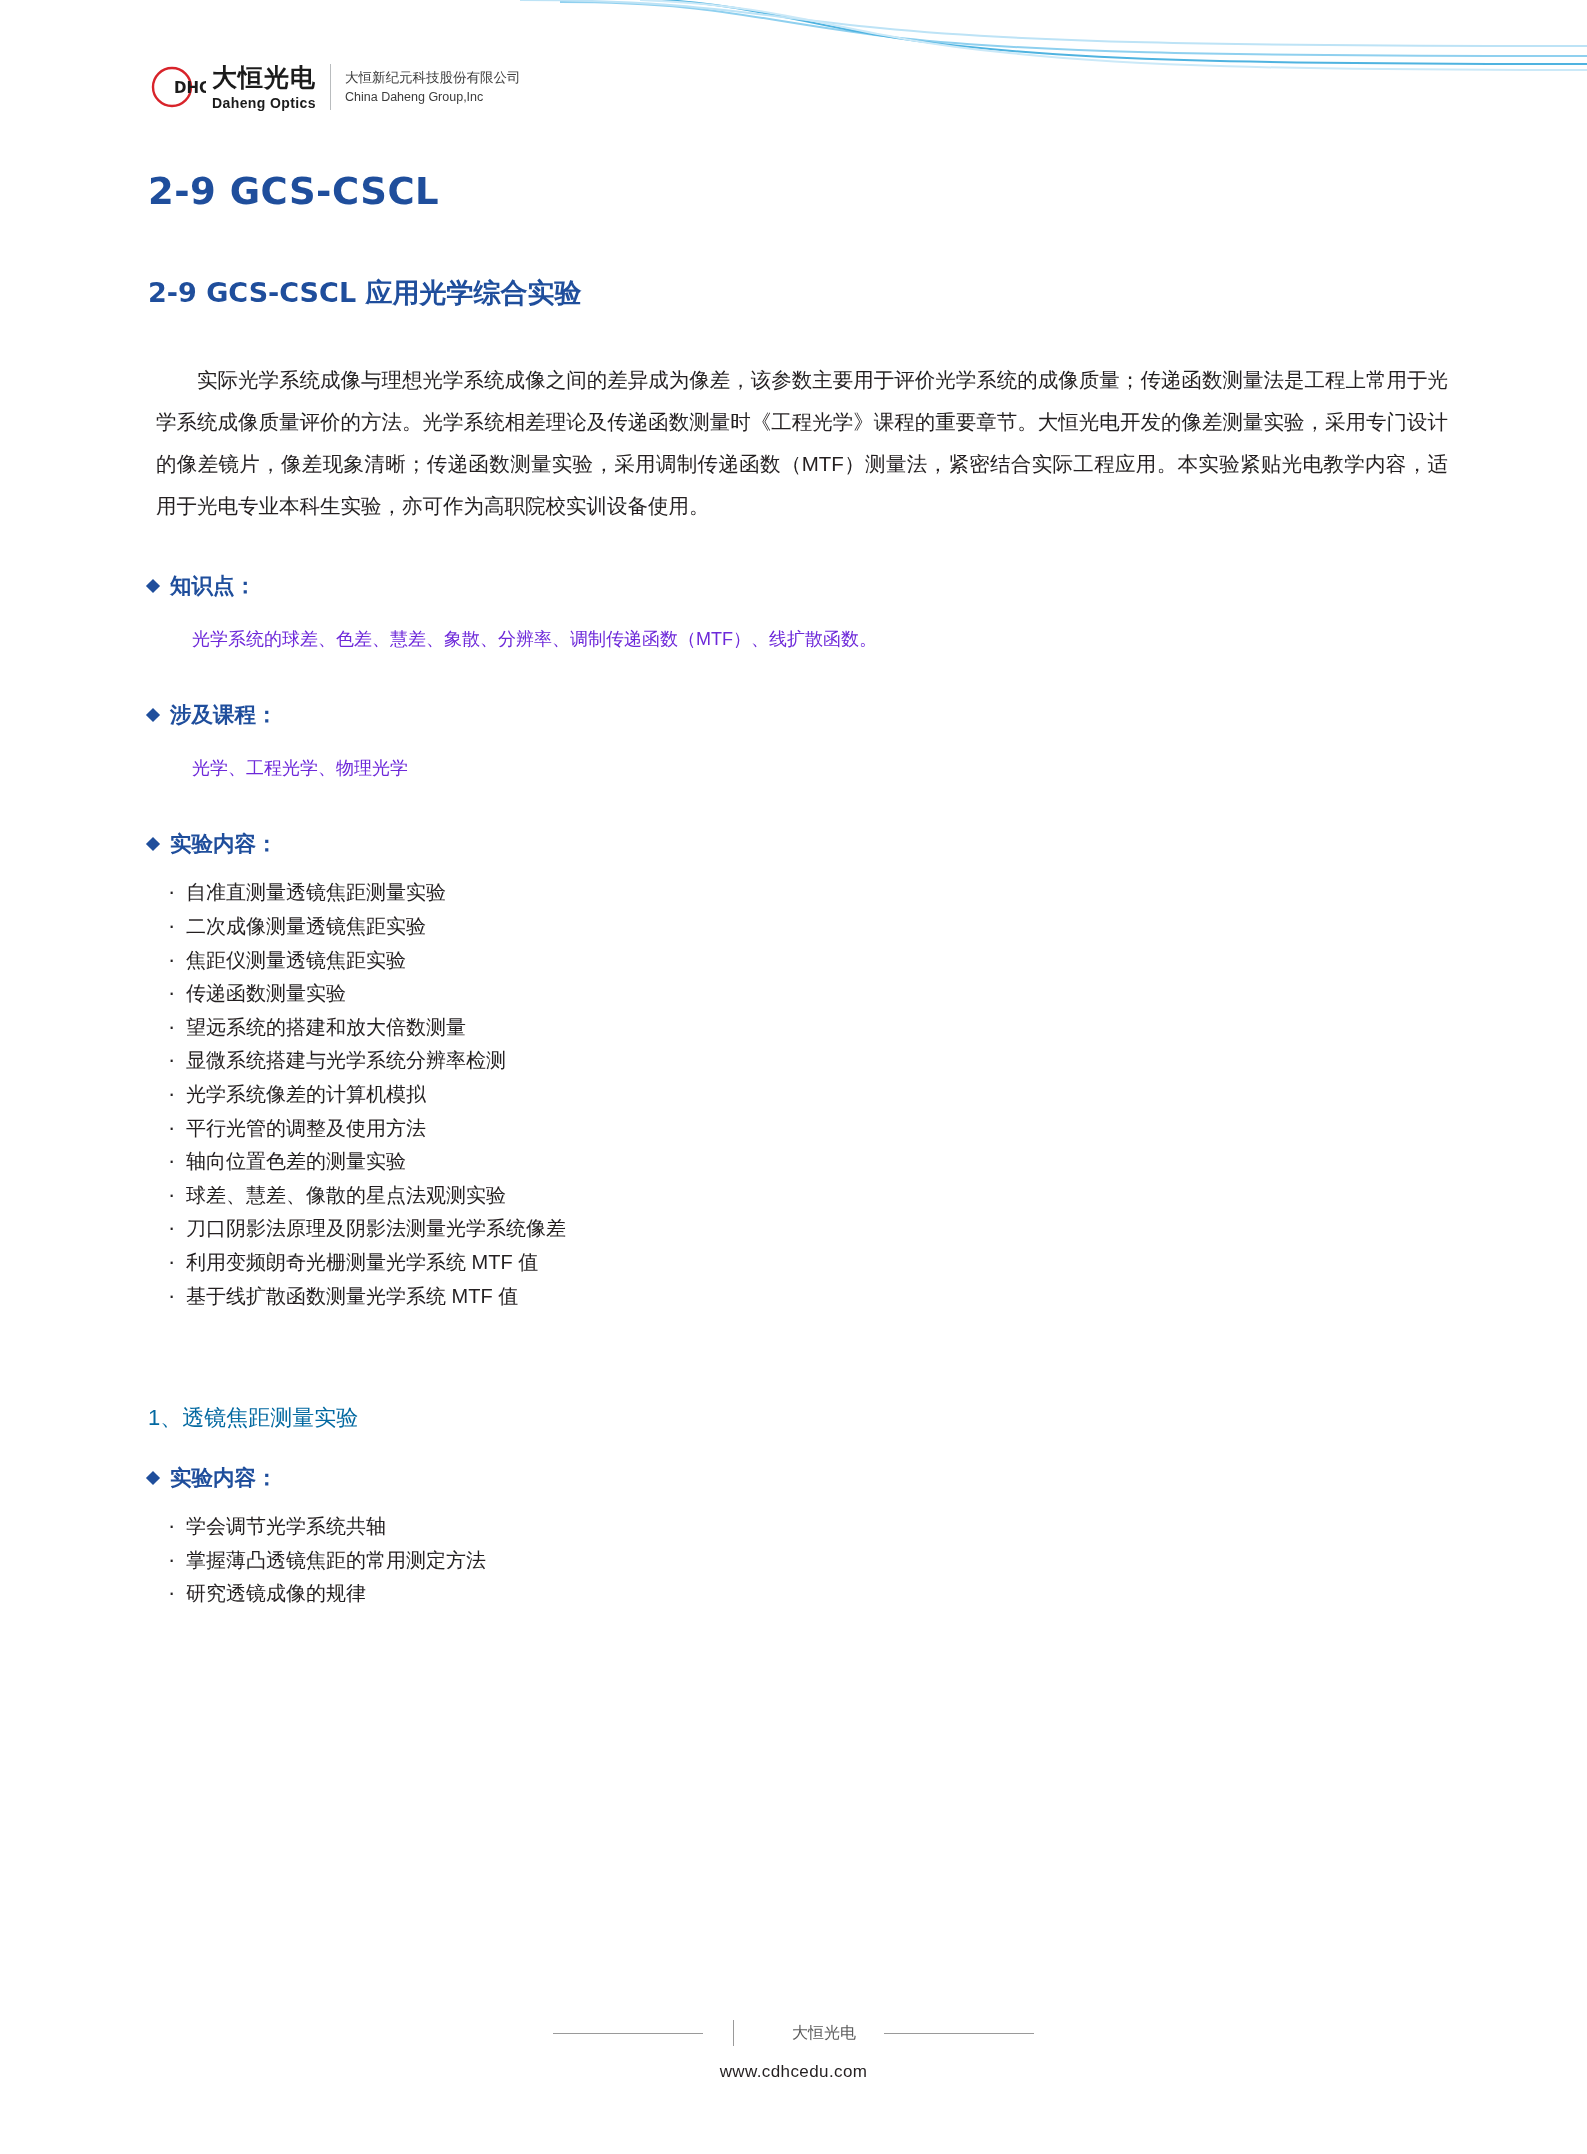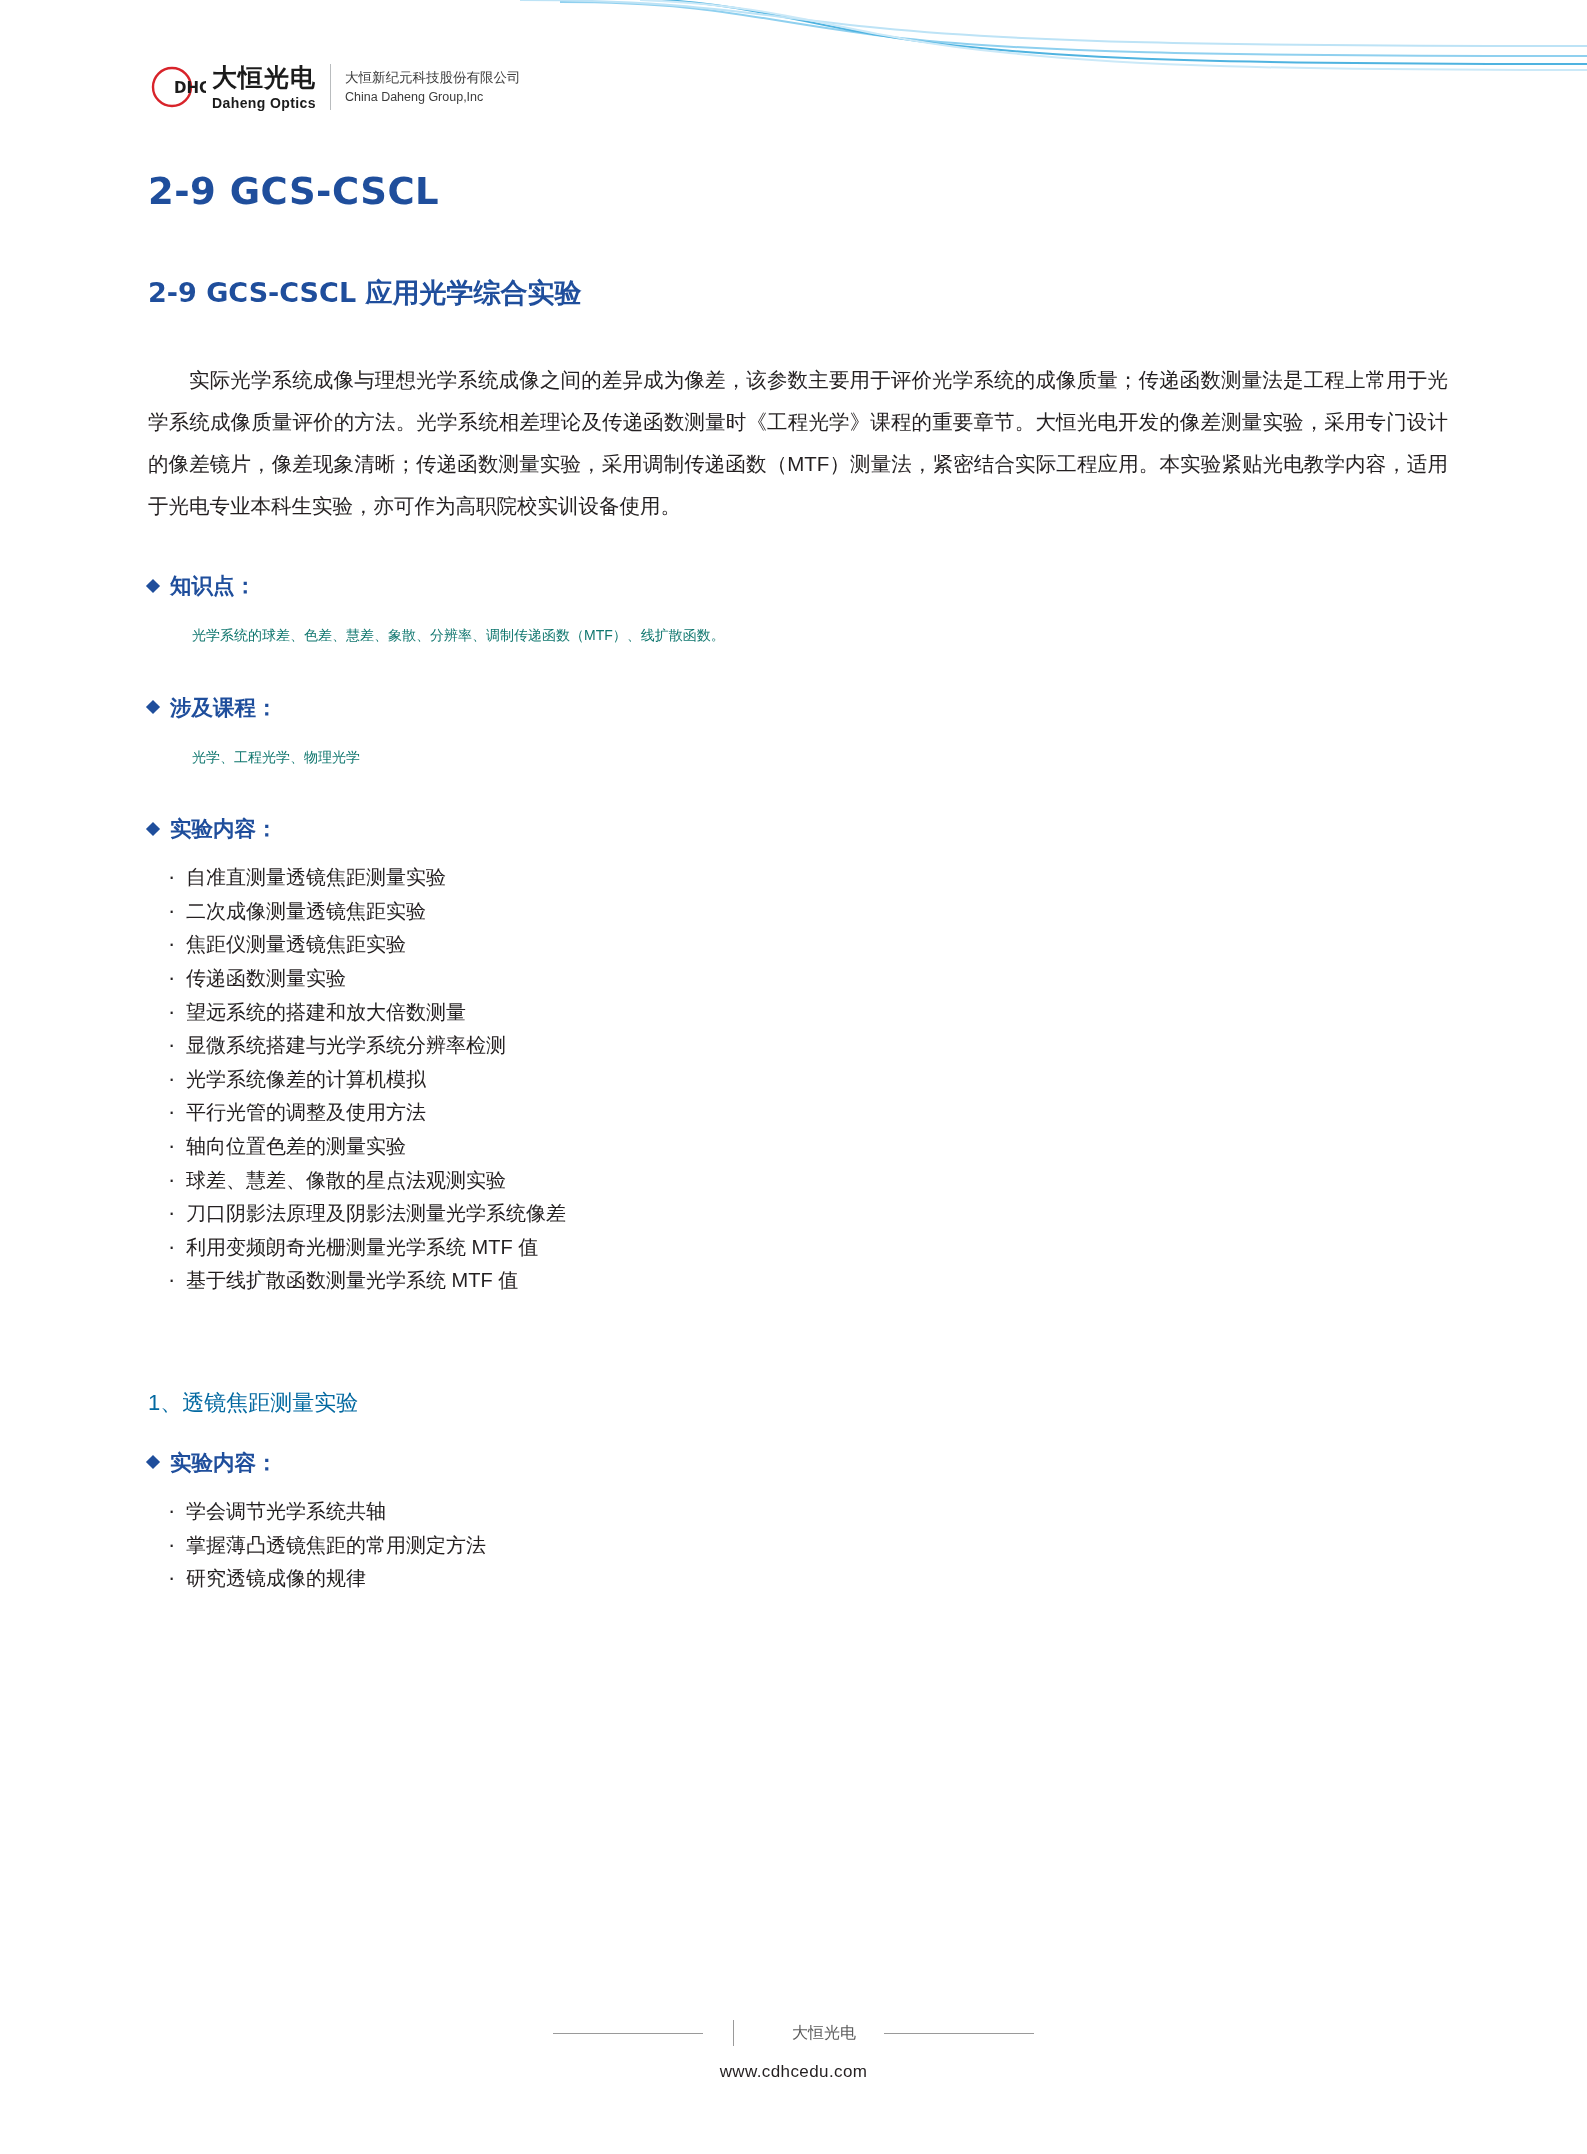--- a/index.html
+++ b/index.html
@@ -101,21 +101,21 @@
 
   h2.doc-subtitle {
     margin: 62px 0 0 0;
     font-size: 27px;
     font-weight: bold;
     color: #1f4e9c;
     font-family: "DejaVu Sans", sans-serif;
   }
 
   p.intro {
-    margin: 48px 0 0 0;
+    margin: 48px 0 0 8px;
     font-size: 20.5px;
     line-height: 2.05;
     text-align: justify;
     text-indent: 41px;
     color: #231f20;
   }
 
   .section-head {
     margin-top: 44px;
     display: flex;
@@ -130,23 +130,23 @@
     height: 10px;
     background: #1f4e9c;
     transform: rotate(45deg);
     margin-right: 12px;
     flex: 0 0 auto;
   }
 
   .section-body {
     margin-top: 22px;
     padding-left: 44px;
-    font-size: 14px;
+    font-size: 18px;
     line-height: 1.9;
-    color: #0f766e;
+    color: #6d28d9;
   }
 
   ul.bullets {
     list-style: none;
     margin: 20px 0 0 0;
     padding: 0 0 0 18px;
   }
   ul.bullets li {
     font-size: 20px;
     line-height: 1.48;

